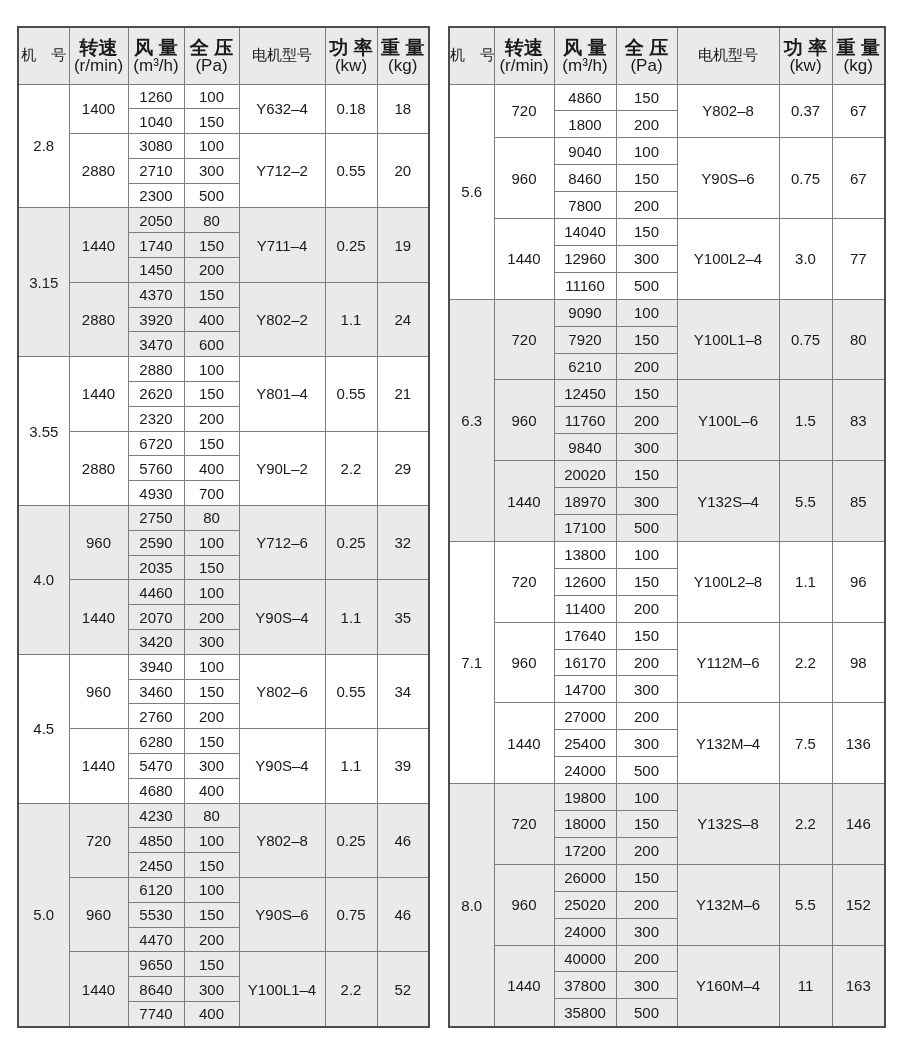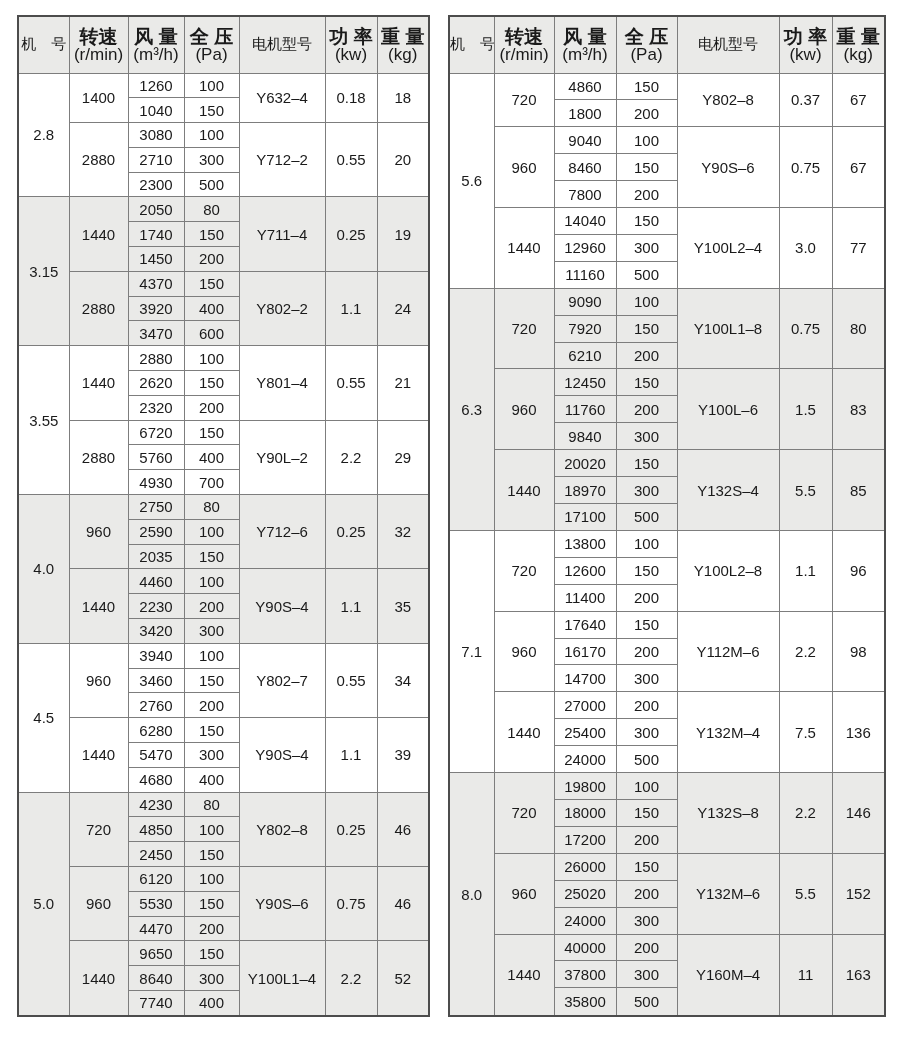--- a/index.html
+++ b/index.html
@@ -13,21 +13,21 @@
   html, body {
     margin: 0; padding: 0;
     width: 900px; height: 1041px;
     background: var(--white-bg);
     font-family: "Liberation Sans", "DejaVu Sans", sans-serif;
     color: var(--text);
   }
   .page { position: relative; width: 900px; height: 1041px; }
   table.spec-table {
     position: absolute;
-    top: 15px;
+    top: 26px;
     border-collapse: collapse;
     table-layout: fixed;
     border: 2px solid var(--outer);
     height: 1002px;
   }
   #table-left  { left: 17px;  width: 411px; }
   #table-right { left: 448px; width: 436px; }
   .spec-table th, .spec-table td {
     border: 1px solid var(--grid);
     text-align: center;
@@ -199,33 +199,33 @@
         </tr>
         <tr class="shaded">
           <td rowspan="3">1440</td>
           <td>4460</td>
           <td>100</td>
           <td rowspan="3">Y90S–4</td>
           <td rowspan="3">1.1</td>
           <td rowspan="3">35</td>
         </tr>
         <tr class="shaded">
-          <td>2230</td>
+          <td>2070</td>
           <td>200</td>
         </tr>
         <tr class="shaded">
           <td>3420</td>
           <td>300</td>
         </tr>
         <tr class="">
           <td rowspan="6">4.5</td>
           <td rowspan="3">960</td>
           <td>3940</td>
           <td>100</td>
-          <td rowspan="3">Y802–7</td>
+          <td rowspan="3">Y802–6</td>
           <td rowspan="3">0.55</td>
           <td rowspan="3">34</td>
         </tr>
         <tr class="">
           <td>3460</td>
           <td>150</td>
         </tr>
         <tr class="">
           <td>2760</td>
           <td>200</td>

